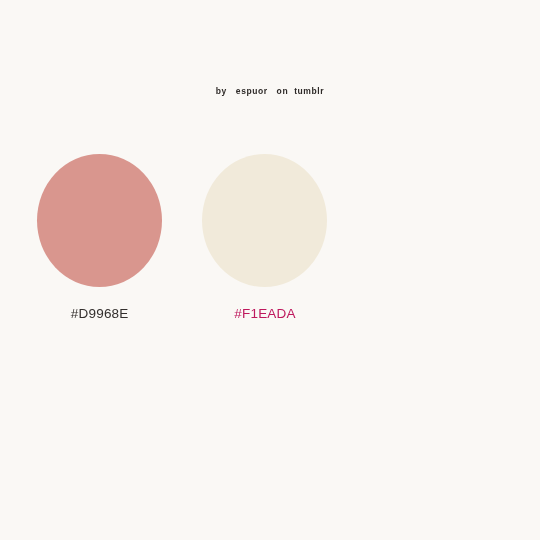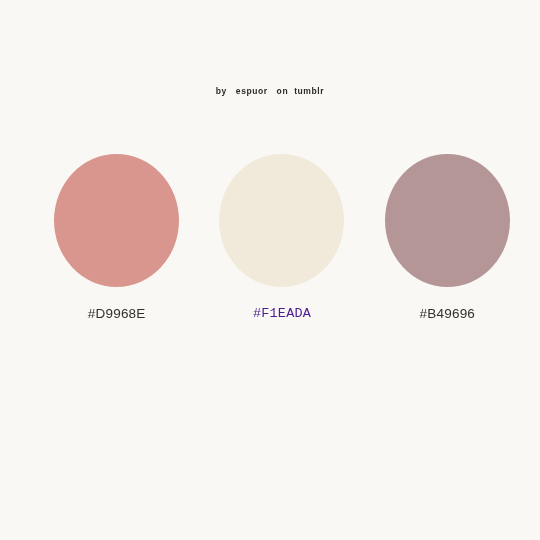--- a/index.html
+++ b/index.html
@@ -36,21 +36,21 @@
     font-weight: 700;
     font-family: "Liberation Sans", sans-serif;
   }
   .credit-line {
     display: block;
     white-space: pre;
   }
   .swatch-grid {
     position: absolute;
     top: 100px;
-    left: 34px;
+    left: 17px;
     width: 496px;
     display: flex;
     flex-wrap: wrap;
   }
   .swatch-row {
     display: flex;
     width: 496px;
     height: 206px;
   }
   .swatch-cell {
@@ -89,23 +89,19 @@
 
   <div class="swatch-grid">
 
     <div class="swatch-row">
       <div class="swatch-cell">
         <div class="swatch-blob" style="background: rgb(217, 150, 142);"></div>
         <div class="swatch-label" style="color: rgb(51, 47, 45);">#D9968E</div>
       </div>
       <div class="swatch-cell">
         <div class="swatch-blob" style="background: rgb(241, 234, 218);"></div>
-        <div class="swatch-label" style="color: #4c1d95; font-family: Liberation Mono, monospace;">#F1EADA</div>
-      </div>
-      <div class="swatch-cell">
-        <div class="swatch-blob" style="background: rgb(180, 150, 150);"></div>
-        <div class="swatch-label" style="color: rgb(51, 47, 45);">#B49696</div>
+        <div class="swatch-label" style="color: #be185d;">#F1EADA</div>
       </div>
     </div>
 
 
   </div>
 </div>
 
 </body></html>

